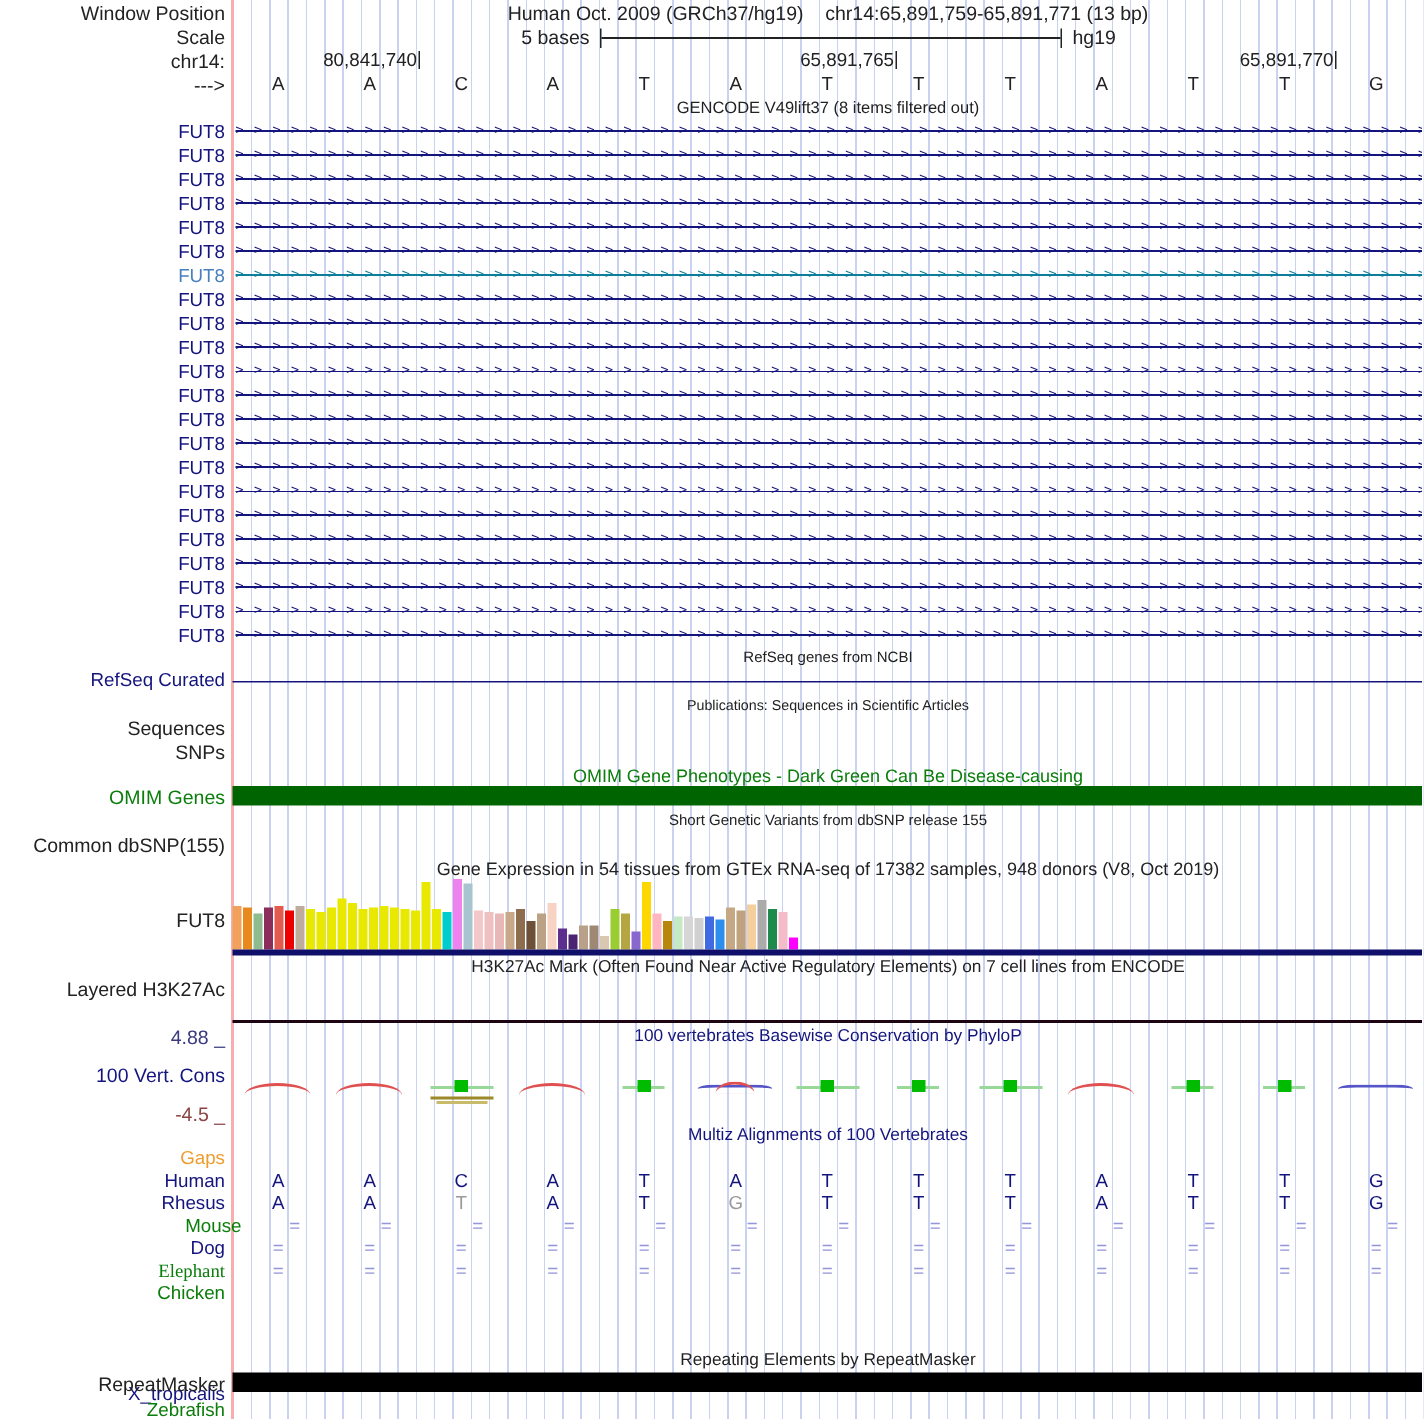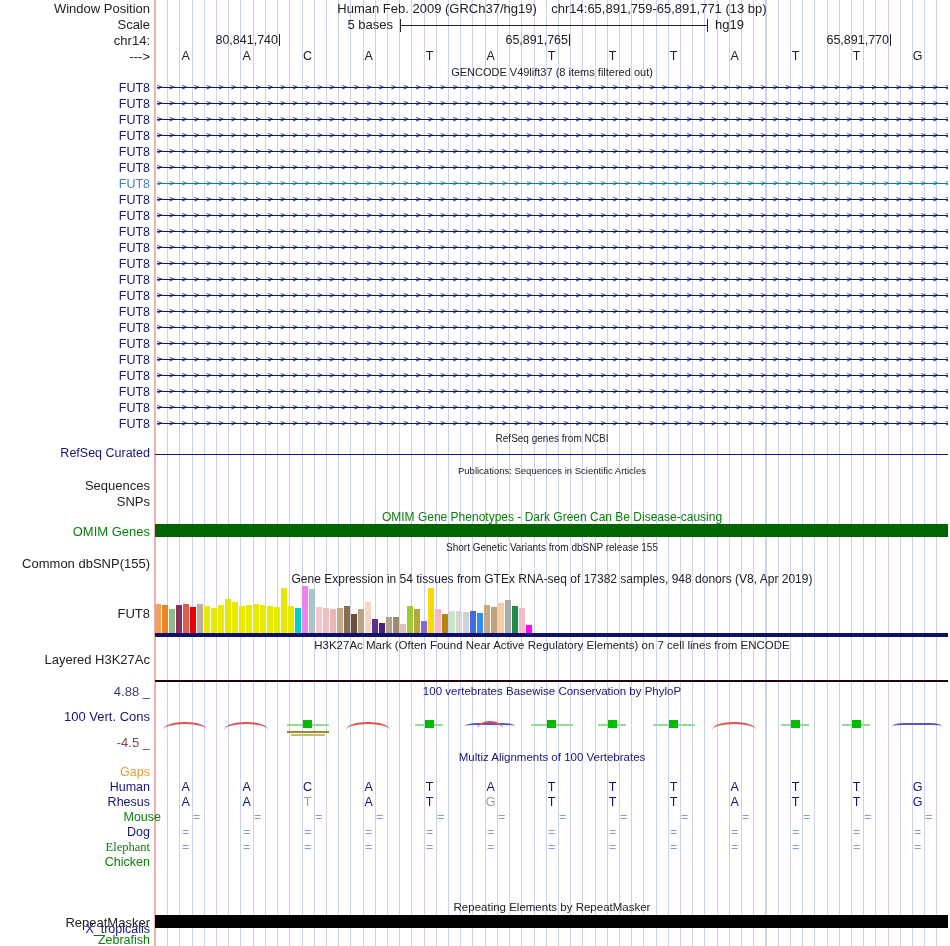--- a/index.html
+++ b/index.html
@@ -52,31 +52,31 @@
 </style>
 </head>
 <body>
 
 <div id="browser">
   <div class="abs" id="grid"></div>
   <div class="abs" id="left-edge"></div>
 
   <div class="abs llabel" style="top:1px">Window Position</div>
   <div class="abs center-title" style="top:1px">
-    <span>Human Feb. 2009 (GRCh37/hg19)</span>&nbsp;&nbsp;&nbsp;
+    <span>Human Oct. 2009 (GRCh37/hg19)</span>&nbsp;&nbsp;&nbsp;
     <span>chr14:65,891,759-65,891,771 (13 bp)</span>
   </div>
   <div class="abs llabel" style="top:17px">Scale</div>
   <div class="abs" style="left:155px;top:17px;width:238px;text-align:right">5 bases</div>
   <div class="abs" id="scale-line"></div>
   <div class="abs" style="left:715px;top:17px">hg19</div>
   <div class="abs llabel" style="top:33px">chr14:</div>
 
   <div class="abs ruler-num" style="right:670px"><span>80,841,740</span><span class="tickbar"></span></div>
-  <div class="abs ruler-num" style="right:380px"><span>65,891,765</span><span class="tickbar"></span></div>
+  <div class="abs ruler-num" style="right:352px"><span>65,891,765</span><span class="tickbar"></span></div>
   <div class="abs ruler-num" style="right:59px"><span>65,891,770</span><span class="tickbar"></span></div>
 
   <div class="abs llabel" style="top:49px">---&gt;</div>
   <div class="abs" id="seq-row" style="left:155px;top:49px;width:794px;height:14px">
       <div class="seq-cell" style="left: 0px;">A</div>
       <div class="seq-cell" style="left: 61px;">A</div>
       <div class="seq-cell" style="left: 122px;">C</div>
       <div class="seq-cell" style="left: 183px;">A</div>
       <div class="seq-cell" style="left: 244px;">T</div>
       <div class="seq-cell" style="left: 305px;">A</div>
@@ -189,21 +189,21 @@
   <div class="abs llabel" style="top:478px">Sequences</div>
   <div class="abs llabel" style="top:494px">SNPs</div>
 
   <div class="abs center-title sz12 green" style="top:510px">OMIM Gene Phenotypes - Dark Green Can Be Disease-causing</div>
   <div class="abs llabel green" style="top:524px">OMIM Genes</div>
   <div class="abs omim-bar"></div>
 
   <div class="abs center-title sz10" style="top:542px">Short Genetic Variants from dbSNP release 155</div>
   <div class="abs llabel" style="top:556px">Common dbSNP(155)</div>
 
-  <div class="abs center-title sz12" style="top:572px">Gene Expression in 54 tissues from GTEx RNA-seq of 17382 samples, 948 donors (V8, Apr 2019)</div>
+  <div class="abs center-title sz12" style="top:572px">Gene Expression in 54 tissues from GTEx RNA-seq of 17382 samples, 948 donors (V8, Oct 2019)</div>
   <div class="abs llabel" style="top:606px">FUT8</div>
   <div class="abs" id="gtex-bars">
       <div class="gtex-bar" style="height: 29px; background: rgb(242, 161, 92);"></div>
       <div class="gtex-bar" style="height: 28px; background: rgb(232, 137, 30);"></div>
       <div class="gtex-bar" style="height: 24px; background: rgb(143, 188, 143);"></div>
       <div class="gtex-bar" style="height: 28px; background: rgb(139, 46, 92);"></div>
       <div class="gtex-bar" style="height: 29px; background: rgb(227, 90, 78);"></div>
       <div class="gtex-bar" style="height: 26px; background: rgb(238, 0, 0);"></div>
       <div class="gtex-bar" style="height: 29px; background: rgb(192, 172, 156);"></div>
       <div class="gtex-bar" style="height: 27px; background: rgb(232, 232, 0);"></div>

